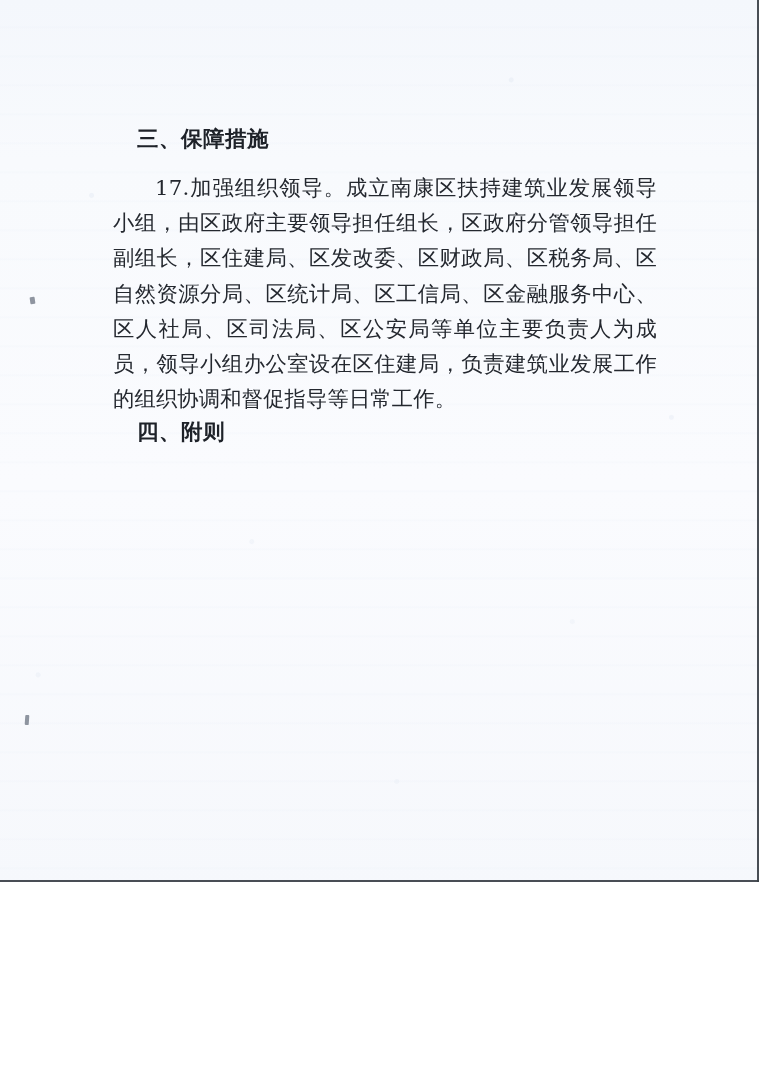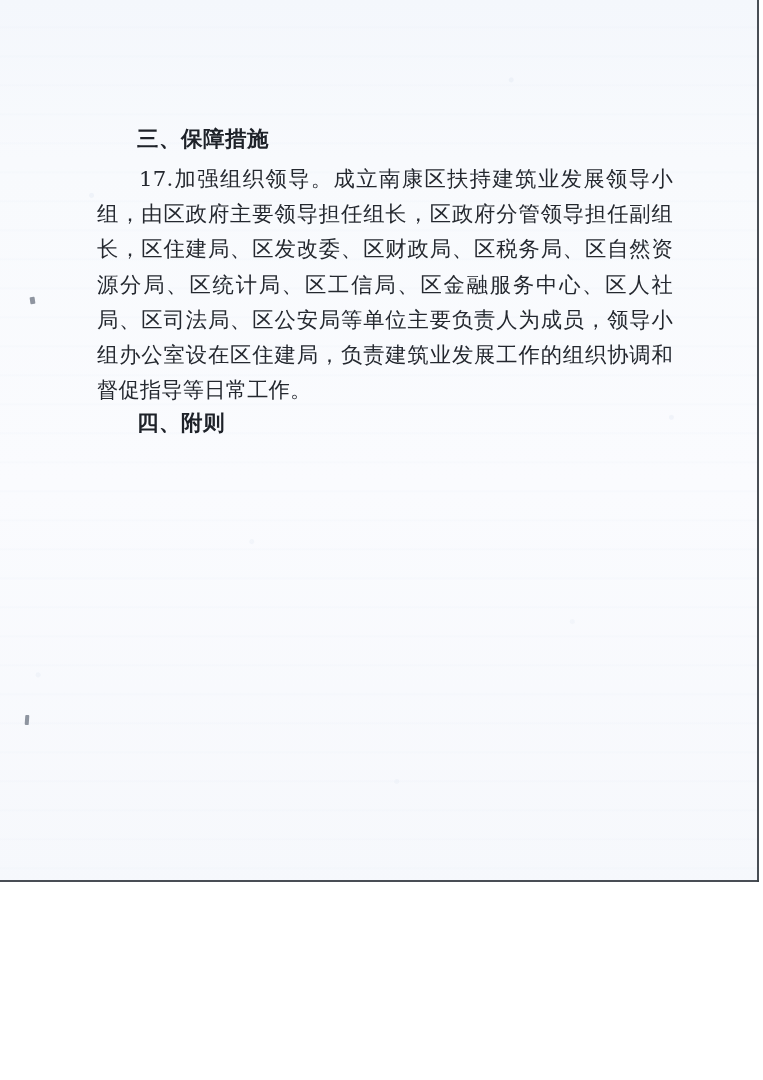--- a/index.html
+++ b/index.html
@@ -119,21 +119,21 @@
     text-indent: 40px;
     margin: 0 0 7px 0;
     white-space: nowrap;
   }
 
   .body-paragraph {
     font-family: "DejaVu Serif", "Liberation Serif", serif;
     font-size: 21.3px;
     line-height: 35.2px;
     color: #262a31;
-    margin: 0;
+    margin: 16px;
     text-indent: 42px;
     text-align: justify;
     text-justify: inter-character;
     letter-spacing: .15px;
     word-break: break-all;
   }
 
   .gap-after-para { margin-bottom: 1px; }
   .gap-before-heading { }
 

